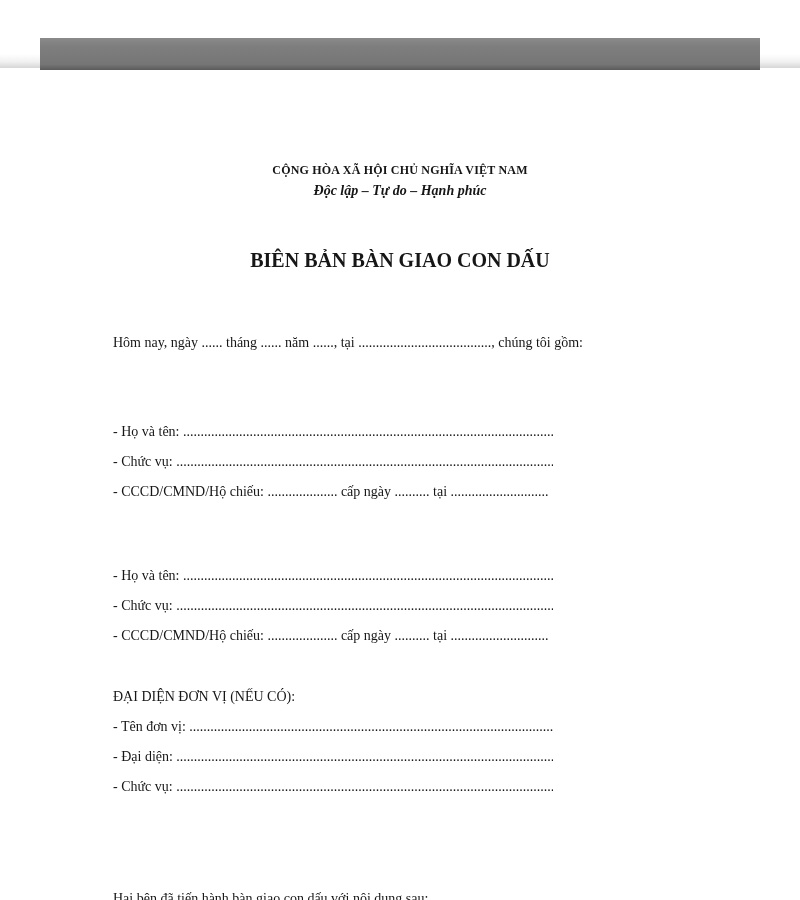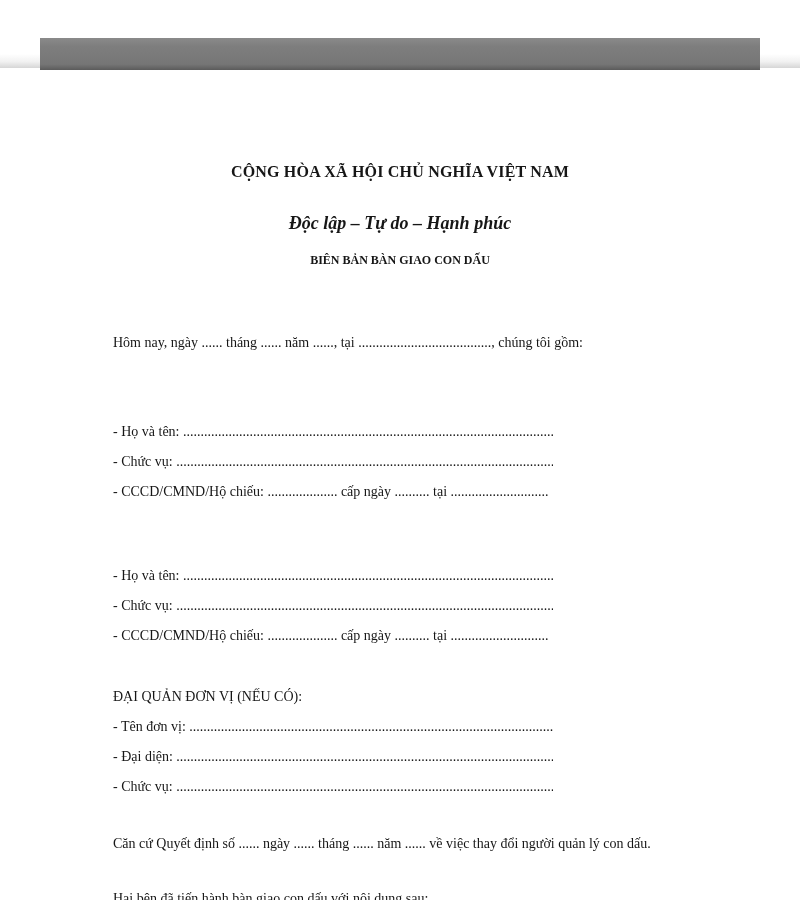--- a/index.html
+++ b/index.html
@@ -37,33 +37,33 @@
   }
   .center {
     position: absolute;
     left: 0;
     width: 800px;
     text-align: center;
     white-space: nowrap;
   }
   .nat {
     top: 163px;
-    font-size: 16px;
+    font-size: 12px;
     font-weight: bold;
     letter-spacing: 0.2px;
   }
   .motto {
-    top: 213px;
-    font-size: 18px;
+    top: 183px;
+    font-size: 14px;
     font-weight: bold;
     font-style: italic;
   }
   .title {
     top: 250px;
-    font-size: 12px;
+    font-size: 20px;
     font-weight: bold;
     line-height: 21px;
   }
   .line {
     position: absolute;
     left: 113px;
     font-size: 14px;
     line-height: 16px;
     white-space: nowrap;
   }
@@ -91,22 +91,21 @@
   <div class="line" style="top:335px">Hôm nay, ngày ...... tháng ...... năm ......, tại ......................................, chúng tôi gồm:</div>
 
   <div class="line fill" style="top:424px">- Họ và tên: ........................................................................................................................</div>
   <div class="line fill" style="top:454px">- Chức vụ: ........................................................................................................................</div>
   <div class="line" style="top:484px">- CCCD/CMND/Hộ chiếu: .................... cấp ngày .......... tại ............................</div>
 
   <div class="line fill" style="top:568px">- Họ và tên: ........................................................................................................................</div>
   <div class="line fill" style="top:598px">- Chức vụ: ........................................................................................................................</div>
   <div class="line" style="top:628px">- CCCD/CMND/Hộ chiếu: .................... cấp ngày .......... tại ............................</div>
 
-  <div class="line" style="top:689px">ĐẠI QUẢN ĐƠN VỊ (NẾU CÓ):</div>
+  <div class="line" style="top:689px">ĐẠI DIỆN ĐƠN VỊ (NẾU CÓ):</div>
   <div class="line fill" style="top:719px">- Tên đơn vị: ........................................................................................................................</div>
   <div class="line fill" style="top:749px">- Đại diện: ........................................................................................................................</div>
   <div class="line fill" style="top:779px">- Chức vụ: ........................................................................................................................</div>
 
-  <div class="line" style="top:836px">Căn cứ Quyết định số ...... ngày ...... tháng ...... năm ...... về việc thay đổi người quản lý con dấu.</div>
 
   <div class="line" style="top:891px">Hai bên đã tiến hành bàn giao con dấu với nội dung sau:</div>
 
 </div>
 
 </body></html>

